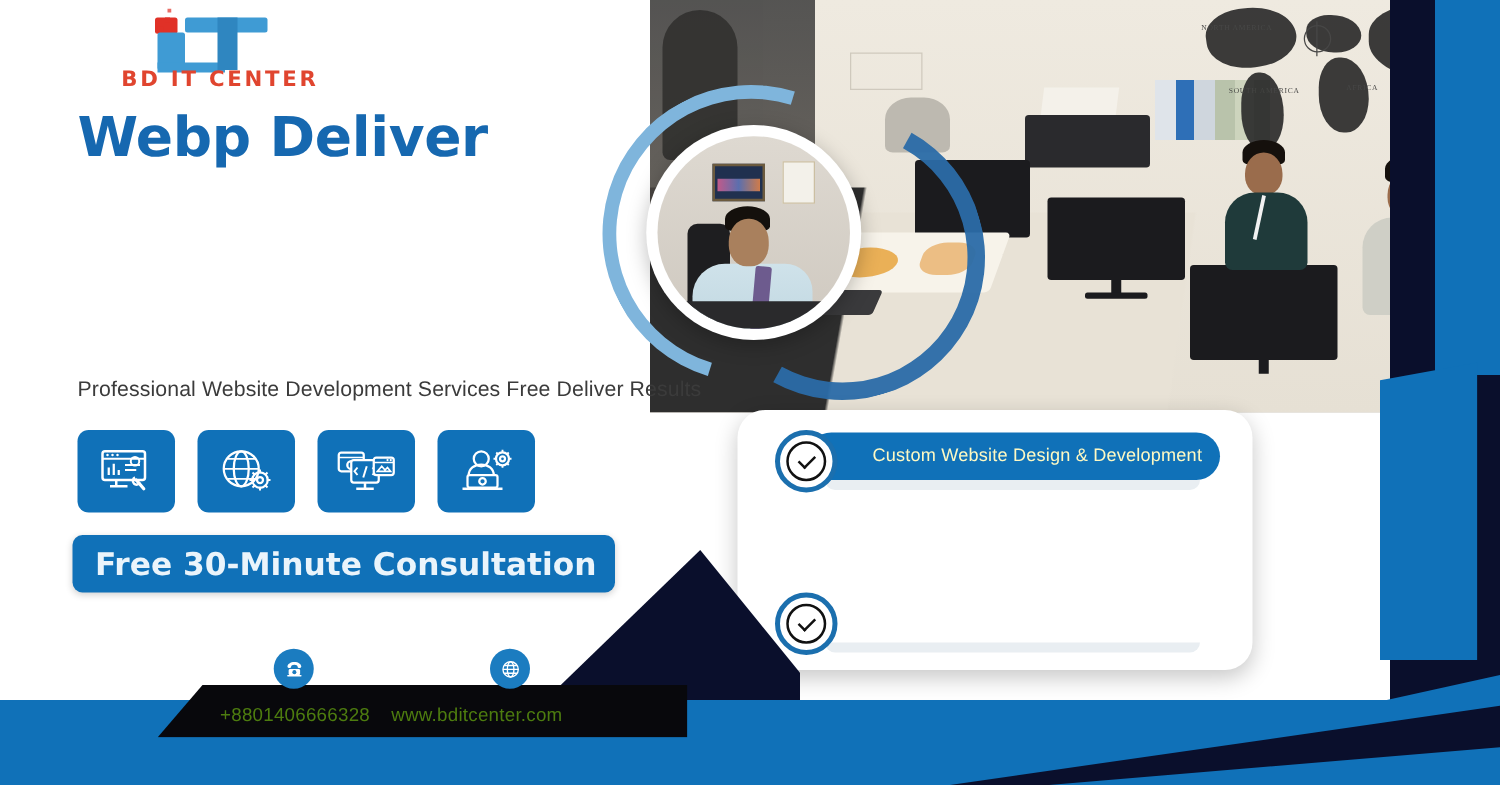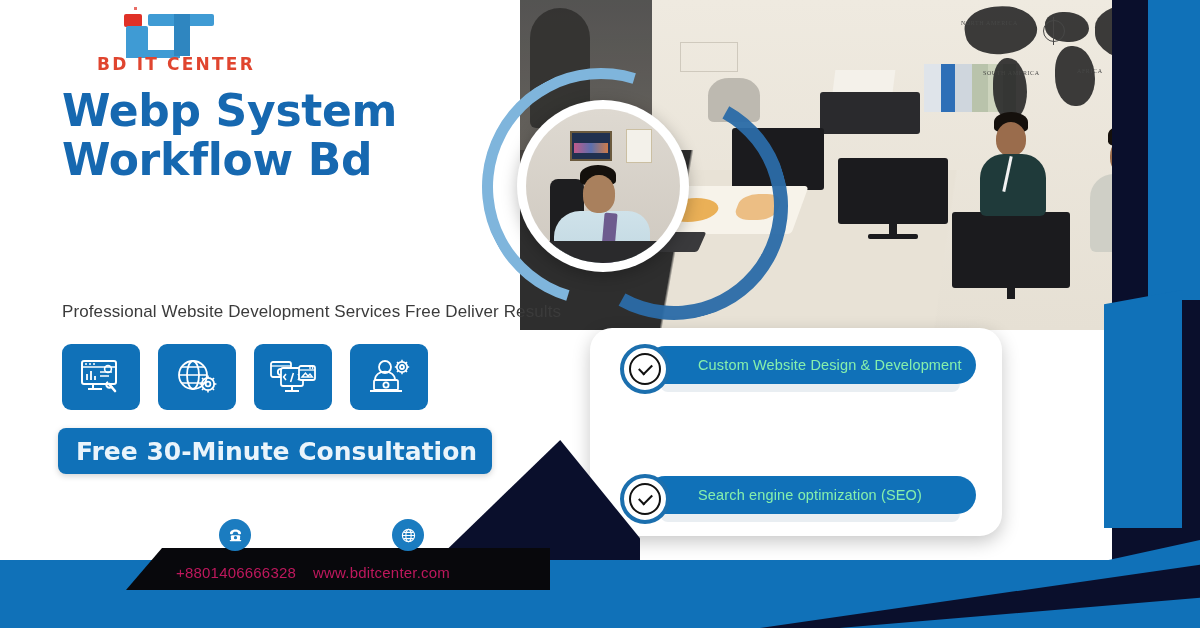--- a/index.html
+++ b/index.html
@@ -150,42 +150,42 @@
   
   .footer-blue{position:absolute;left:0;top:560px;width:1200px;height:68px;background:#1071b8;}
   .footer-navy-wedge{position:absolute;left:760px;top:556px;width:440px;height:72px;background:#0a0f2c;
     clip-path:polygon(0 100%,100% 12%,100% 58%,18% 100%);}
   .footer-black{
     position:absolute;left:126px;top:548px;width:424px;height:42px;background:#08080c;
     clip-path:polygon(36px 0,100% 0,100% 100%,0 100%);
   }
   .footer-wedge2{position:absolute;left:430px;top:440px;width:210px;height:126px;background:#0a0f2c;
     clip-path:polygon(62% 0,100% 78%,100% 100%,0 100%);}
-  .contact{position:absolute;top:564px;color:#be185d;font-size:15px;letter-spacing:.2px;}
+  .contact{position:absolute;top:564px;color:#4d7c0f;font-size:15px;letter-spacing:.2px;}
   .c-phone{left:176px;}
   .c-web{left:313px;}
   .badge{
     position:absolute;width:32px;height:32px;border-radius:50%;background:#1b7cc0;
     display:flex;align-items:center;justify-content:center;color:#fff;
   }
   .b-phone{left:219px;top:519px;}
   .b-web{left:392px;top:519px;}
 
   
   .check-card{
     position:absolute;left:590px;top:328px;width:412px;height:208px;background:#ffffff;border-radius:22px;
     box-shadow:0 6px 18px rgba(0,0,0,.22);
   }
   .check-row{position:absolute;left:30px;width:356px;height:40px;}
   .cr1{top:18px;} .cr2{top:83px;} .cr3{top:148px;}
   .pill{
     position:absolute;left:26px;top:0;width:330px;height:38px;background:#1071b8;border-radius:19px;
     display:flex;align-items:center;
   }
-  .pill span{color:#86efac;font-size:14.5px;padding-left:52px;letter-spacing:.15px;text-align:right;}
+  .pill span{color:#fef9c3;font-size:14.5px;padding-left:52px;letter-spacing:.15px;text-align:right;}
   .pill-shadow{position:absolute;left:40px;top:38px;width:300px;height:8px;background:#e9eef2;border-radius:0 0 10px 10px;}
   .check-circle{
     position:absolute;left:0;top:-2px;width:42px;height:42px;border-radius:50%;
     background:#ffffff;border:4px solid #1b6fae;display:flex;align-items:center;justify-content:center;
   }
   .check-circle i{
     width:28px;height:28px;border-radius:50%;border:2.4px solid #111;
     display:flex;align-items:center;justify-content:center;font-style:normal;
   }
   .tick{width:11px;height:6px;border-left:2.4px solid #111;border-bottom:2.4px solid #111;transform:rotate(-45deg);margin-top:-3px;}
@@ -279,22 +279,21 @@
         <i class="lt-px px3" style="position:absolute;"></i>
       </div>
       <div class="lt-i"></div>
       <div class="lt-t-top"></div>
       <div class="lt-t-stem"></div>
     </div>
     <div class="logo-text">BD IT CENTER</div>
   </div>
 
   <div class="headline">
-    <div>Webp System</div>
-    <div>Workflow Bd</div>
+    <div>Webp Deliver</div>
   </div>
 
   <div class="subtitle">Professional Website Development Services Free Deliver Results</div>
 
   <div class="icon-row">
     <div class="icon-tile">
       <svg width="44" height="38" viewBox="0 0 44 38" fill="none" stroke="#fff" stroke-width="2">
         <rect x="3" y="3" width="34" height="23" rx="2"></rect>
         <path d="M3 9h34" stroke-width="1.6"></path>
         <circle cx="7" cy="6" r="1" fill="#fff" stroke="none"></circle>
@@ -358,23 +357,20 @@
         <span>Custom Website Design &amp; Development</span>
       </div>
       <div class="pill-shadow"></div>
       <div class="check-circle">
           <i>
             <span class="tick"></span>
           </i>
         </div>
     </div>
     <div class="check-row cr3">
-      <div class="pill">
-        <span>Search engine optimization (SEO)</span>
-      </div>
       <div class="pill-shadow"></div>
       <div class="check-circle">
           <i>
             <span class="tick"></span>
           </i>
         </div>
     </div>
   </div>
 
   <div class="footer-wedge2"></div>

